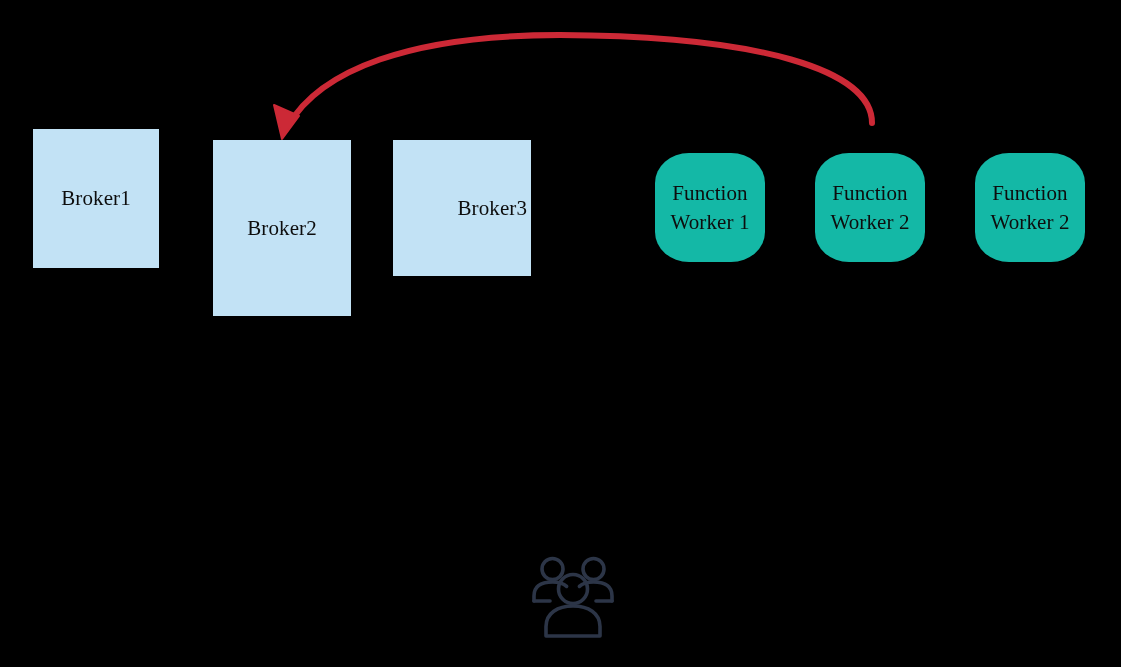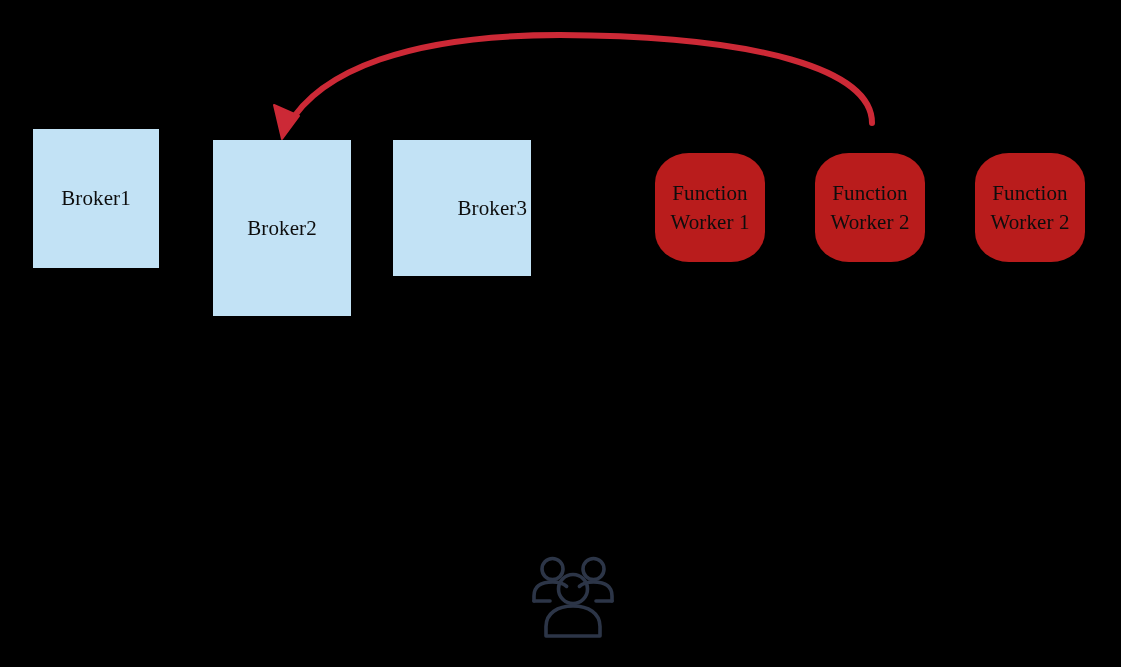--- a/index.html
+++ b/index.html
@@ -31,21 +31,21 @@
     line-height: 29px;
     letter-spacing: 0.1px;
     box-sizing: border-box;
     user-select: none;
   }
   .broker {
     background: #c2e2f5;
     border-radius: 0;
   }
   .worker {
-    background: #b91c1c;
+    background: #14b8a6;
     border-radius: 34px / 30px;
   }
   .node-label {
     display: block;
     white-space: pre-line;
     padding: 0 4px;
   }
   #arrow-layer {
     position: absolute;
     left: 0;

